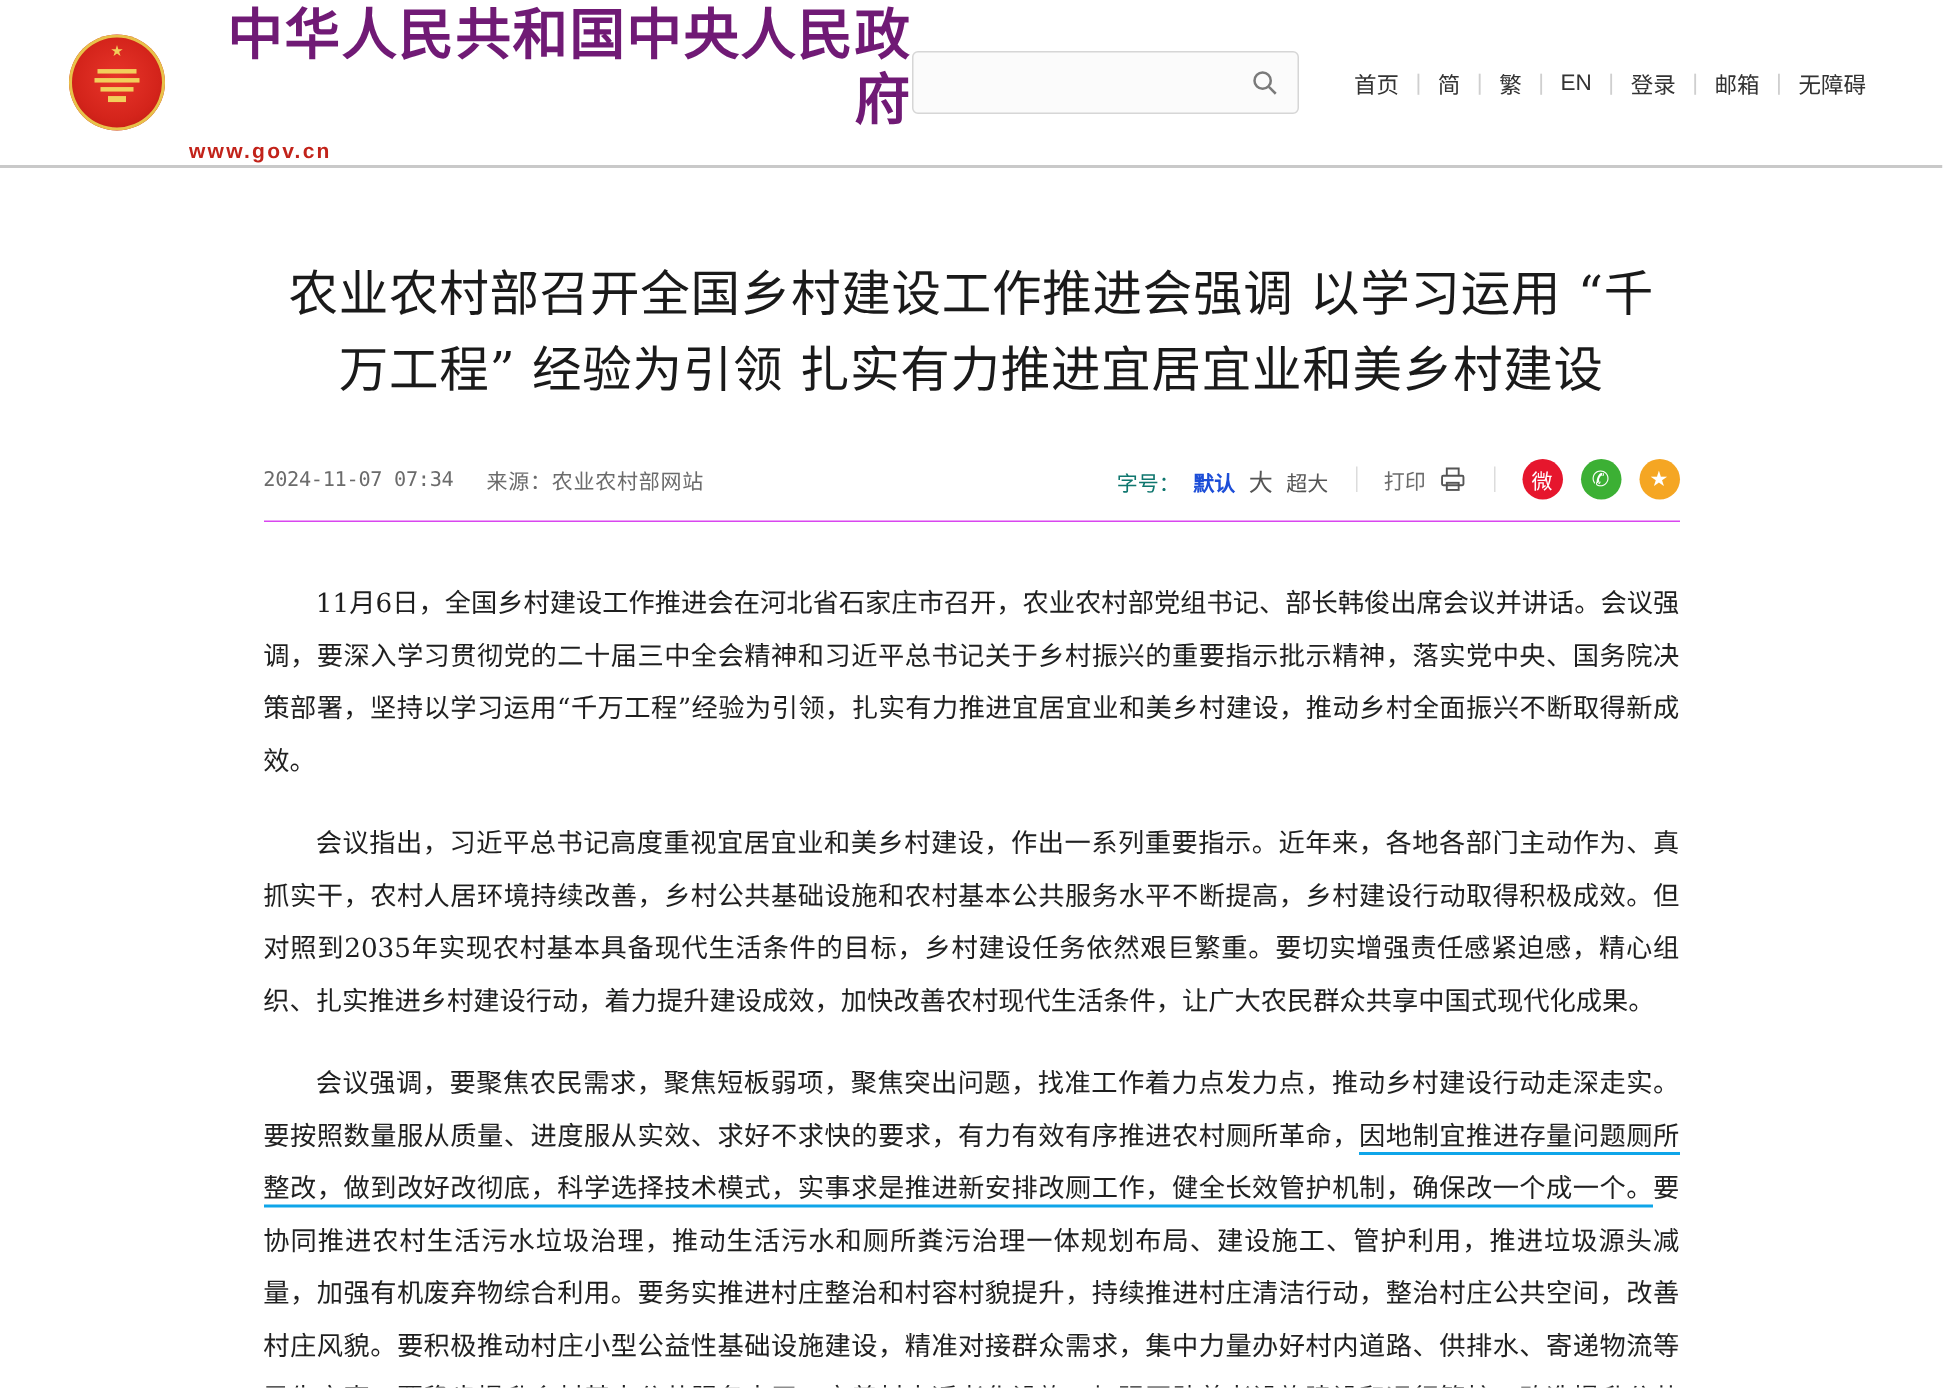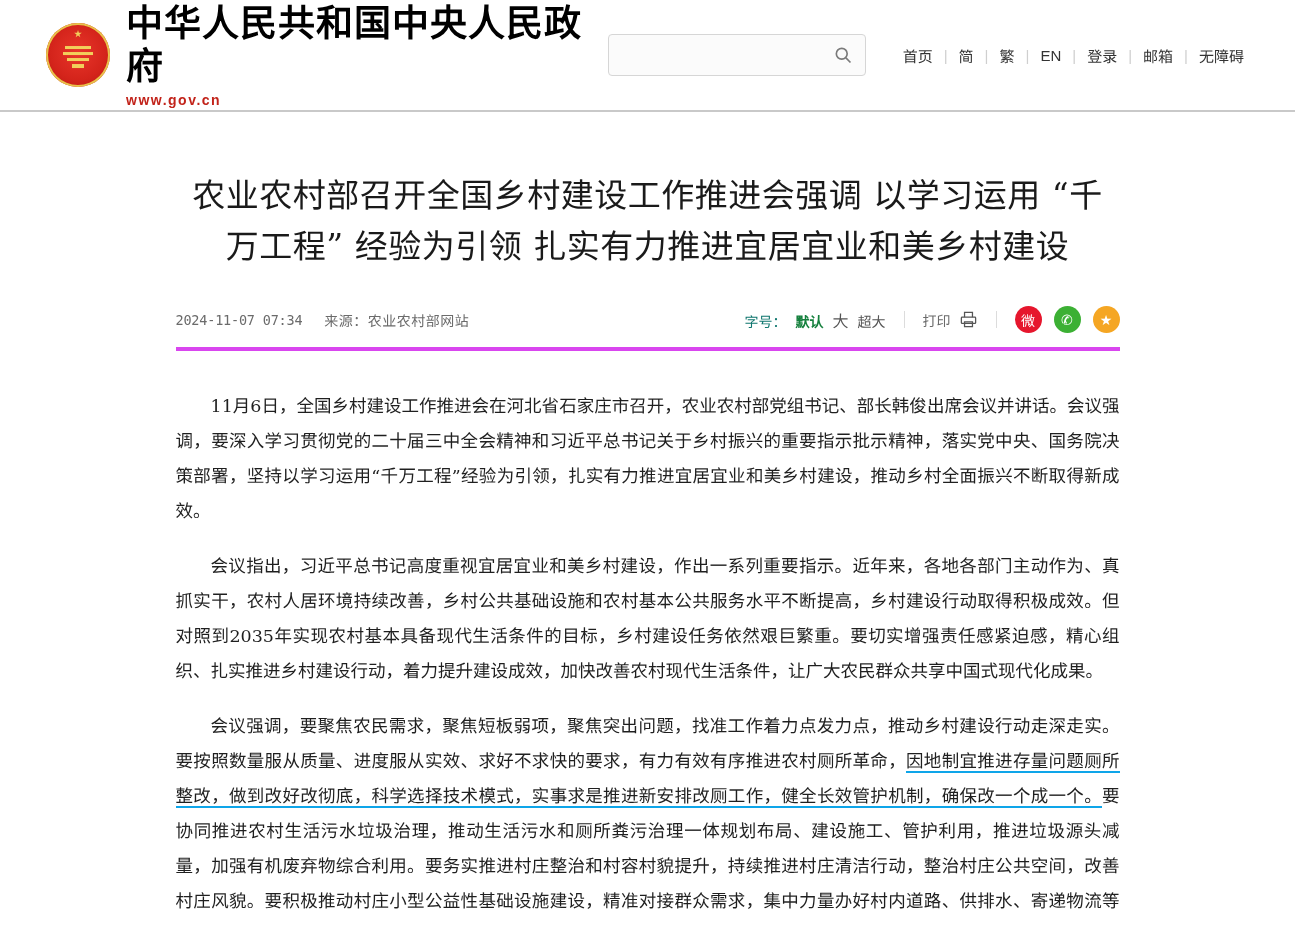--- a/index.html
+++ b/index.html
@@ -52,23 +52,24 @@
     width: 8px; height: 8px;
     margin-left: -4px;
     background: #f2cf5b;
     clip-path: polygon(50% 0%, 61% 35%, 98% 35%, 68% 57%, 79% 91%, 50% 70%, 21% 91%, 32% 57%, 2% 35%, 39% 35%);
   }
   .brand-text { display: flex; flex-direction: column; justify-content: center; }
   .brand-title {
     font-family: "DejaVu Serif", "Liberation Serif", serif;
     font-size: 37px;
     font-weight: 700;
-    color: #000000;
+    color: #701a75;
     letter-spacing: 1px;
     line-height: 1.15;
+    text-align: right;
   }
   .brand-sub {
     font-family: "Liberation Sans", sans-serif;
     font-size: 14px;
     color: #c2231a;
     letter-spacing: 1.5px;
     margin-top: 4px;
     font-weight: 700;
   }
 
@@ -123,39 +124,39 @@
     line-height: 1.55;
     color: #1a1a1a;
     text-align: center;
     font-weight: 500;
     letter-spacing: 0.5px;
     margin: 0 4px;
   }
   .meta-bar {
     margin-top: 34px;
     padding-bottom: 14px;
-    border-bottom: 4px solid #d946ef;
+    border-bottom: 1px solid #d946ef;
     display: flex;
     align-items: center;
     font-size: 14px;
     color: #6b6b6b;
   }
   .meta-left { display: flex; align-items: center; gap: 22px; }
   .meta-date { font-family: "DejaVu Sans Mono", "Liberation Mono", monospace; font-size: 13.5px; letter-spacing: -0.2px;}
   .meta-source { letter-spacing: 0.5px; }
   .meta-right {
     margin-left: auto;
     display: flex;
     align-items: center;
     gap: 18px;
   }
   .fontsize-group { display: flex; align-items: baseline; gap: 9px; }
   .fs-label { color: #0f766e; }
   .fs-opt { color: #555; cursor: pointer; }
-  .fs-opt.active { color: #15803d; font-weight: 700; }
+  .fs-opt.active { color: #1d4ed8; font-weight: 700; }
   .fs-big { font-size: 16px; }
   .fs-xbig { font-size: 14px; }
   .divider-v { width: 1px; height: 17px; background: #dcdcdc; }
   .print-group { display: flex; align-items: center; gap: 8px; }
   .printer-icon { width: 19px; height: 19px; color: #555; }
   .share-group { display: flex; align-items: center; gap: 12px; }
   .share-dot {
     width: 27px; height: 27px; border-radius: 50%;
     display: flex; align-items: center; justify-content: center;
     color: #fff; font-size: 14px;

